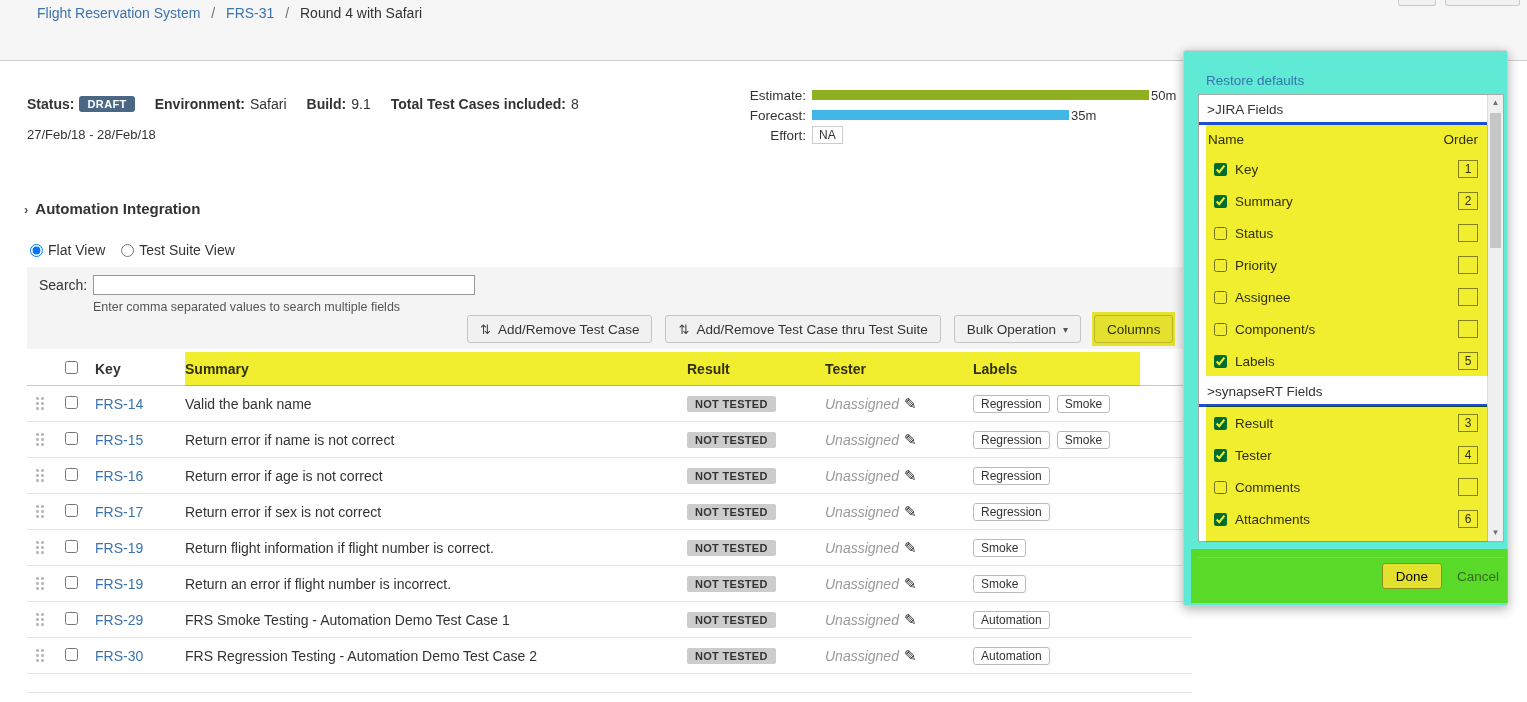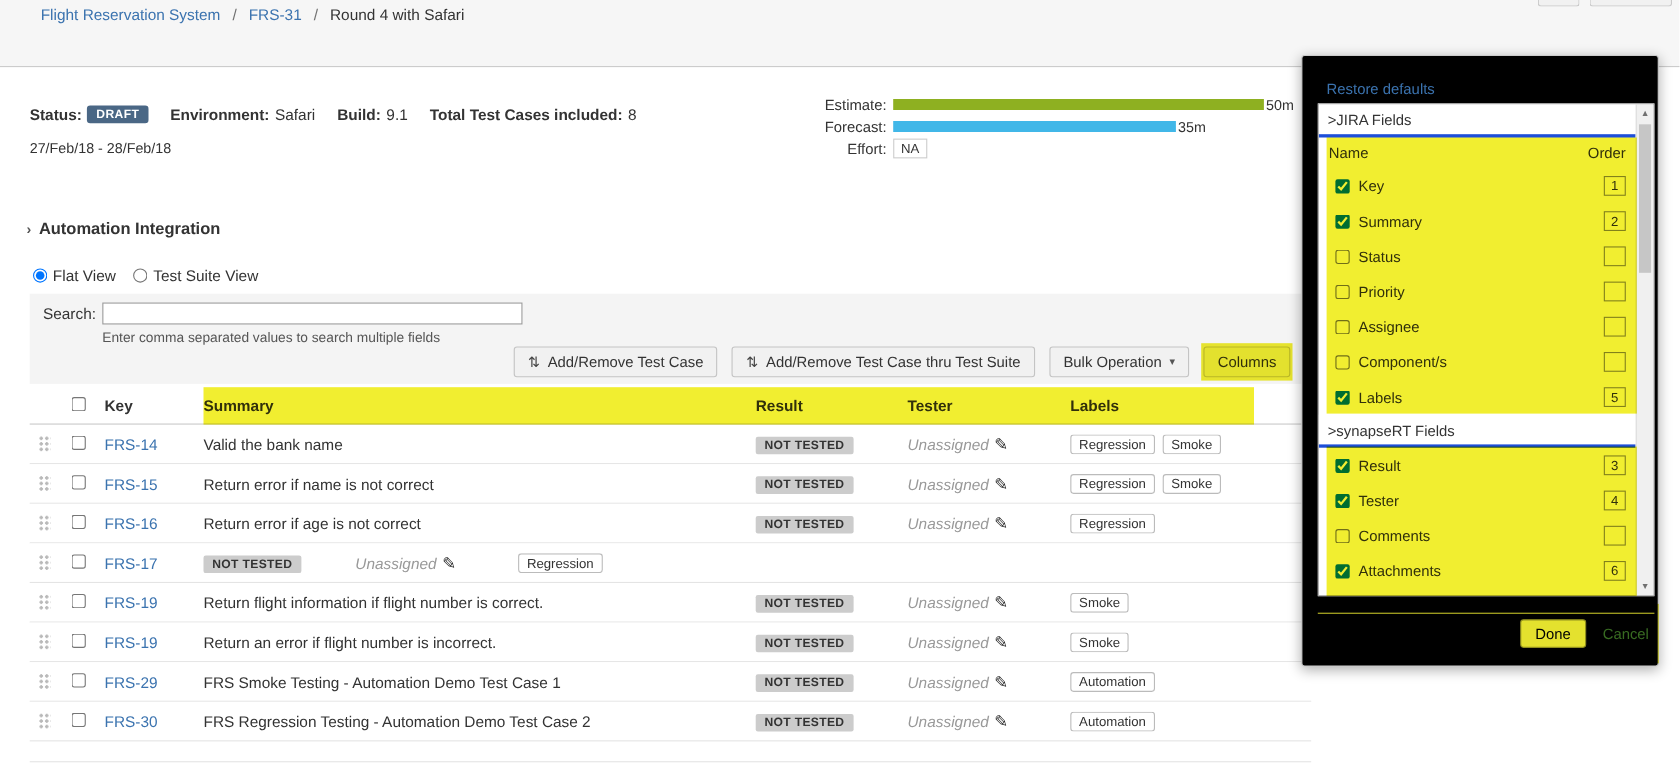--- a/index.html
+++ b/index.html
@@ -72,21 +72,21 @@
   .c-tester { width:148px; padding-left:6px; }
   .c-labels { flex:1; padding-left:6px; white-space:nowrap; overflow:hidden; }
   .key-link { color:#3b73af; }
   .badge-nt { display:inline-block; background:#ccc; color:#333; font-size:11px; font-weight:bold; padding:2px 8px; border-radius:2px; letter-spacing:.3px; }
   .tester-name { color:#999; font-style:italic; }
   .pencil { color:#222; margin-left:5px; cursor:pointer; font-size:15px; }
   .label-tag { display:inline-block; border:1px solid #bbb; border-radius:3px; padding:1px 7px; font-size:12px; background:#fff; margin-right:7px; color:#333; }
   .hl-band { position:absolute; left:158px; top:0; width:955px; height:34px; background:#f1ee30; mix-blend-mode:multiply; pointer-events:none; }
 
   
-  .columns-panel { position:absolute; left:1183px; top:50px; width:325px; height:556px; background:#000000;
+  .columns-panel { position:absolute; left:1183px; top:50px; width:325px; height:556px; background:#5eead4;
                    border:1px solid #ccc; border-radius:3px; box-shadow:0 3px 12px rgba(0,0,0,.32); z-index:5; }
   .restore-link { position:absolute; left:22px; top:22px; color:#3b73af; font-size:13.5px; }
   .fields-box { position:absolute; left:14px; top:43px; width:306px; height:448px; border:1px solid #a9a9a9; background:#fff; }
   .fields-content { position:absolute; left:0; top:0; right:16px; }
   .group-row { height:30px; line-height:30px; padding:0 8px; border-bottom:3px solid #1d4ed8; font-size:13.5px; background:#fff; }
   .name-order-row { display:flex; justify-content:space-between; padding:0 9px; height:28px; align-items:center; font-size:13.5px; }
   .field-row { display:flex; align-items:center; height:32px; padding:0 9px; }
   .field-row input { margin-left:6px; }
   .field-label { margin-left:8px; font-size:13.5px; }
   .order-box { margin-left:auto; width:20px; height:18px; border:1px solid #8a8a8a; background:#fff; font-size:12px; text-align:center; line-height:17px; }
@@ -249,20 +249,21 @@
     </div>
     <div class="c-labels"><span class="label-tag">Regression</span></div>
   </div>
 
   <div class="t-row">
     <div class="c-handle">
           <div class="drag-dots"></div>
         </div>
     <div class="c-check"><input type="checkbox" style=""></div>
     <div class="c-key"><a href="#" class="key-link">FRS-17</a></div>
+    <div class="c-summary">Return error if sex is not correct</div>
     <div class="c-result"><span class="badge-nt">NOT TESTED</span></div>
     <div class="c-tester">
       <span class="tester-name">Unassigned</span><span class="pencil">✎</span>
     </div>
     <div class="c-labels"><span class="label-tag">Regression</span></div>
   </div>
 
   <div class="t-row">
     <div class="c-handle">
           <div class="drag-dots"></div>

